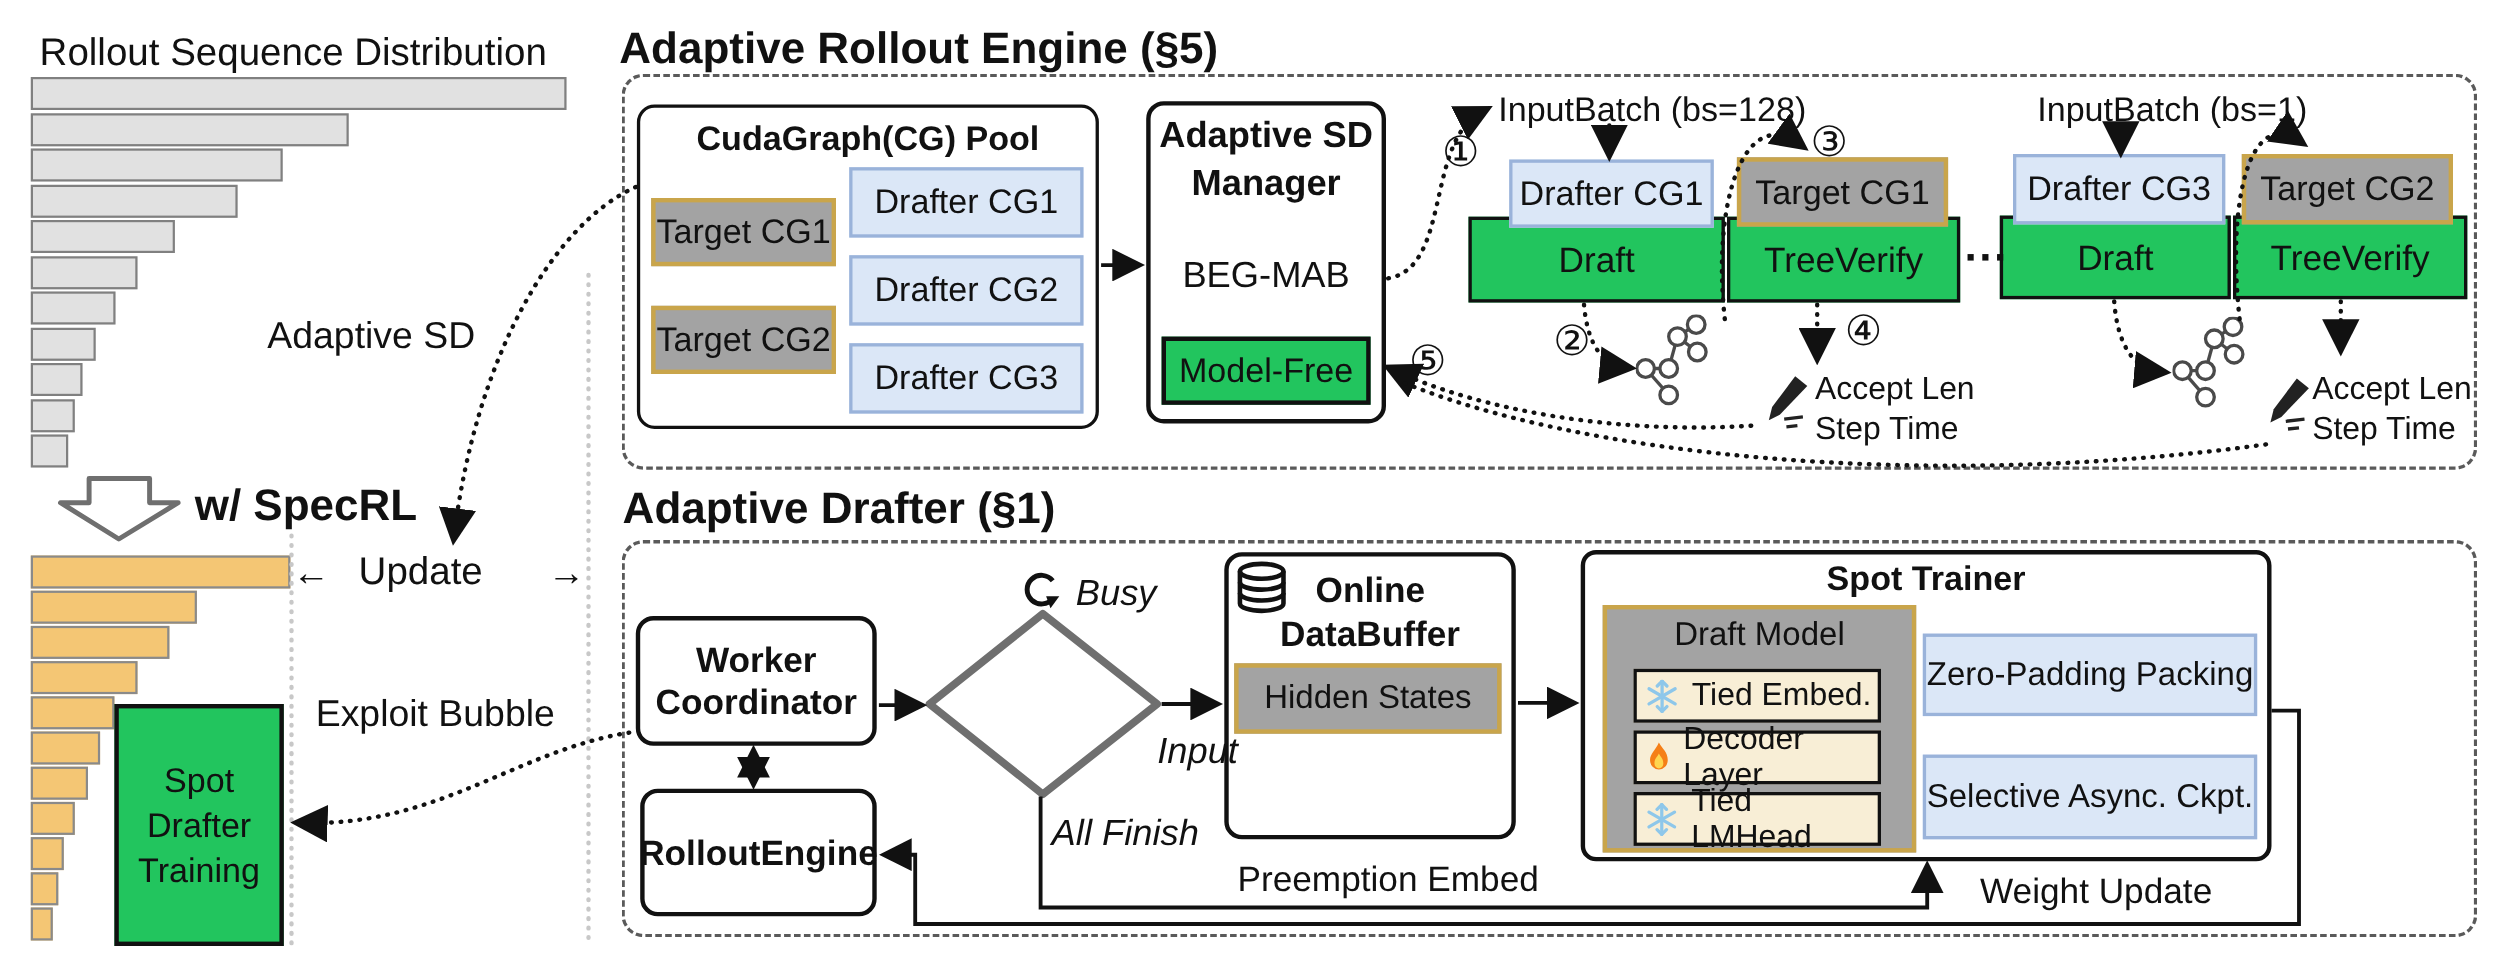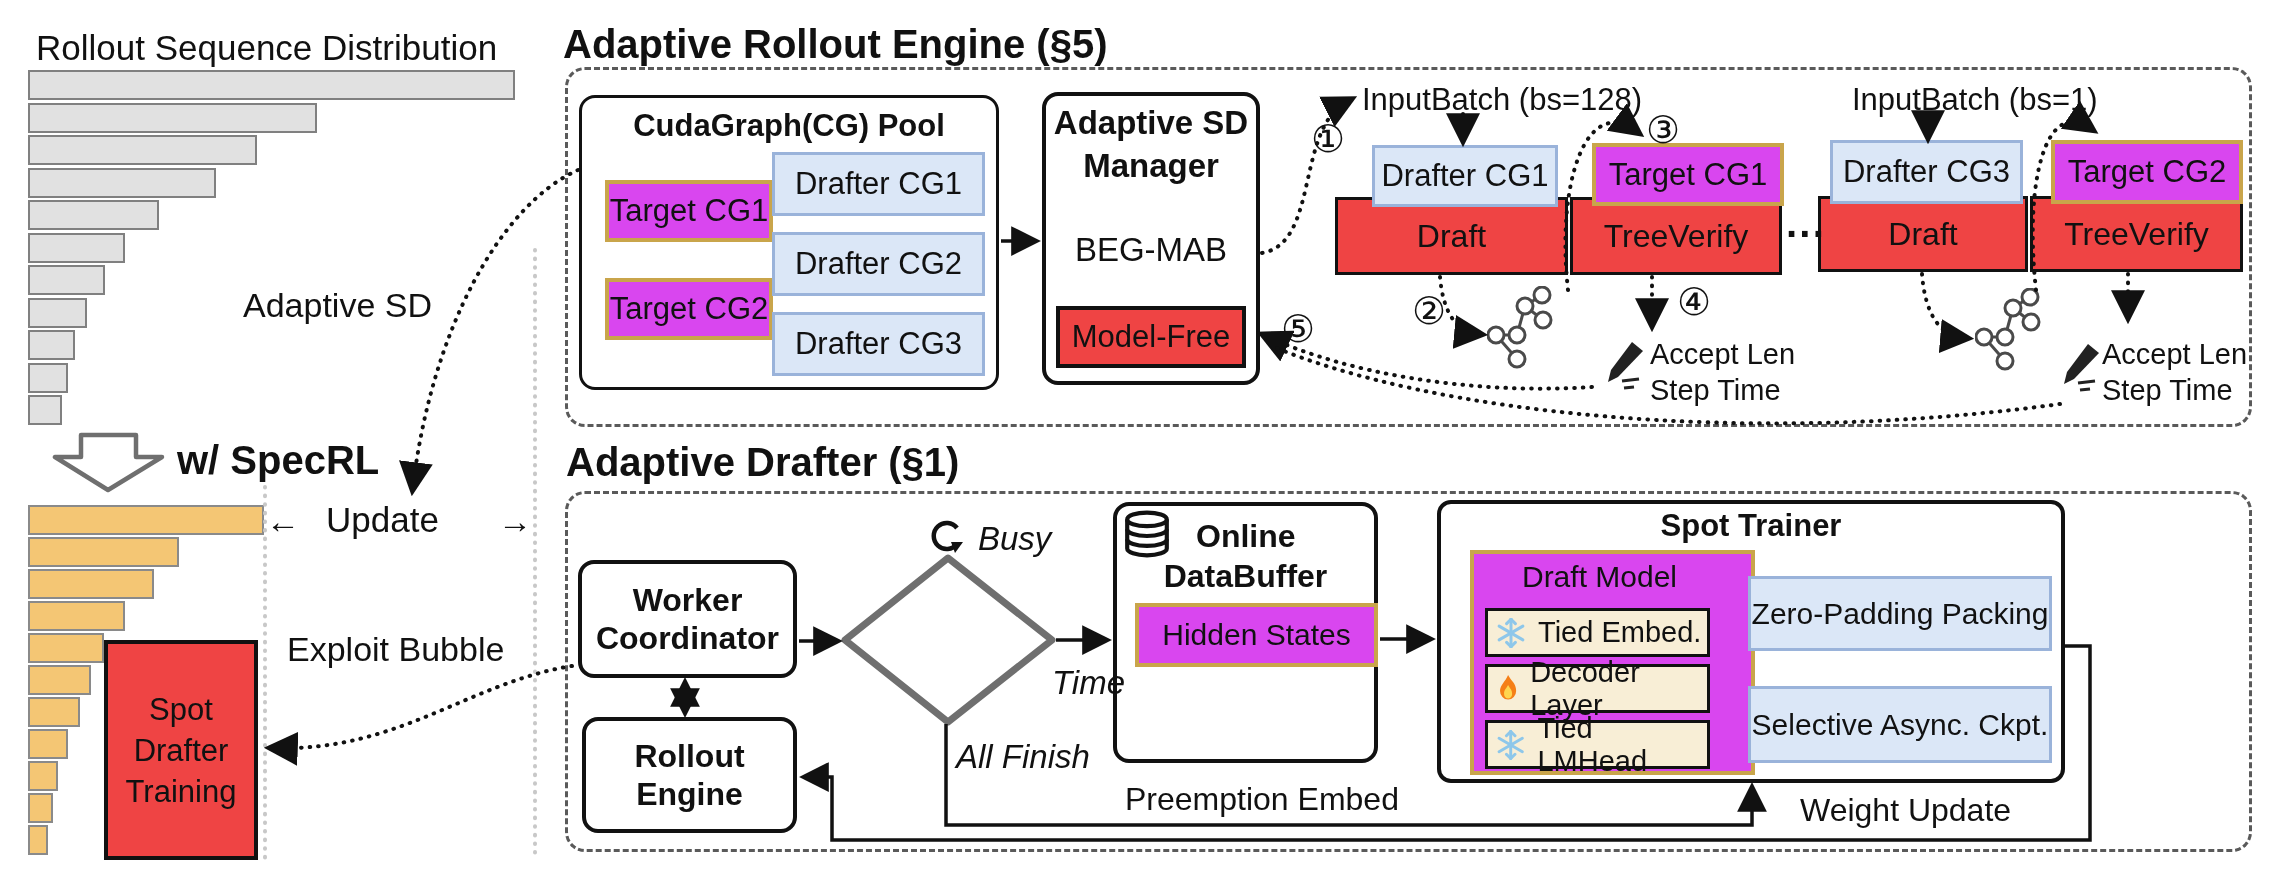--- a/index.html
+++ b/index.html
@@ -4,23 +4,23 @@
 <style>
   html,body{margin:0;padding:0;background:#fff;}
   #page{position:relative;width:2286px;height:872px;background:#fff;overflow:hidden;
         font-family:"Liberation Sans","DejaVu Sans",sans-serif;color:#111;}
   .abs{position:absolute;box-sizing:border-box;}
   .ctr{display:flex;align-items:center;justify-content:center;text-align:center;}
   .b{font-weight:bold}.i{font-style:italic}
   .t29{font-size:29px}.t30{font-size:30px}.t31{font-size:31px}.t32{font-size:32px}
   .t33{font-size:33px}.t34{font-size:34px}.t35{font-size:35px}.t40{font-size:40px}
   .panel-dash{border:3px dashed #5a5a5a;border-radius:20px;background:transparent;}
-  .blackbox{border:3.5px solid #111;background:#ef4444;}
+  .blackbox{border:3.5px solid #111;background:#22c55e;}
   .roundbox{border:4px solid #111;border-radius:16px;background:#fff;}
-  .cream{background:#d946ef;border:4px solid #c9a54b;margin-left:13px;}
+  .cream{background:#a3a3a3;border:4px solid #c9a54b;}
   .blue{background:#dbe7f7;border:3px solid #9ab3da;}
   .hbar{height:30px;border:2.5px solid #808080;box-sizing:border-box;margin-bottom:2px;}
   .graybars .hbar{background:#e1e1e1;margin-bottom:2.5px;}
   .orangebars .hbar{background:#f4c674;}
   .circnum{font-size:38px;line-height:1;}
   svg{display:block}
   #overlay{position:absolute;left:0;top:0;z-index:6;pointer-events:none;}
   .lbl{white-space:nowrap;z-index:4;}
   .boxz{z-index:3}
 </style>
@@ -171,35 +171,35 @@
   <div class="abs lbl t40 b" style="left:566px;top:440px">Adaptive Drafter (§1)</div>
   <div class="abs panel-dash" style="left:565px;top:491px;width:1687px;height:361px"></div>
 
   <div class="abs roundbox boxz" style="left:578px;top:560px;width:219px;height:118px">
     <div class="ctr t32 b" style="height:100%;flex-direction:column;line-height:38px">
       <span>Worker</span>
       <span>Coordinator</span>
     </div>
   </div>
   <div class="abs roundbox boxz" style="left:582px;top:717px;width:215px;height:116px">
-    <div class="ctr t32 b" style="height:100%;flex-direction:column;line-height:38px">
+    <div class="ctr t32 b" style="height:100%;flex-direction:row;line-height:38px">
       <span>Rollout</span>
       <span>Engine</span>
     </div>
   </div>
 
   <div class="abs lbl t32 b ctr" style="left:868px;top:610px;width:160px">Worker</div>
   <div class="abs lbl t32 b ctr" style="left:868px;top:651px;width:160px">State</div>
 
   <svg class="abs" style="left:926px;top:516px;z-index:5" width="40" height="40" viewBox="0 0 40 40">
     <path d="M 31,12 A 13,13 0 1 0 31,28" fill="none" stroke="#111" stroke-width="4.5"></path>
     <polygon points="25,26 37,26 29,37" fill="#111"></polygon>
   </svg>
   <div class="abs lbl t33 i" style="left:978px;top:520px">Busy</div>
-  <div class="abs lbl t33 i" style="left:1052px;top:664px">Time</div>
+  <div class="abs lbl t33 i" style="left:1052px;top:664px">Input</div>
   <div class="abs lbl t33 i" style="left:956px;top:738px">All Finish</div>
 
   <div class="abs roundbox boxz" style="left:1113px;top:502px;width:265px;height:261px"></div>
   <svg class="abs" style="left:1122px;top:510px;z-index:4" width="50" height="50" viewBox="0 0 48 48">
     <ellipse cx="24" cy="9" rx="19" ry="6.5" fill="none" stroke="#111" stroke-width="4"></ellipse>
     <path d="M5,9 V37 A19,6.5 0 0 0 43,37 V9" fill="none" stroke="#111" stroke-width="4"></path>
     <path d="M5,18.5 A19,6.5 0 0 0 43,18.5" fill="none" stroke="#111" stroke-width="4"></path>
     <path d="M5,28 A19,6.5 0 0 0 43,28" fill="none" stroke="#111" stroke-width="4"></path>
   </svg>
   <div class="abs lbl t32 b" style="left:1196px;top:518px">Online</div>

